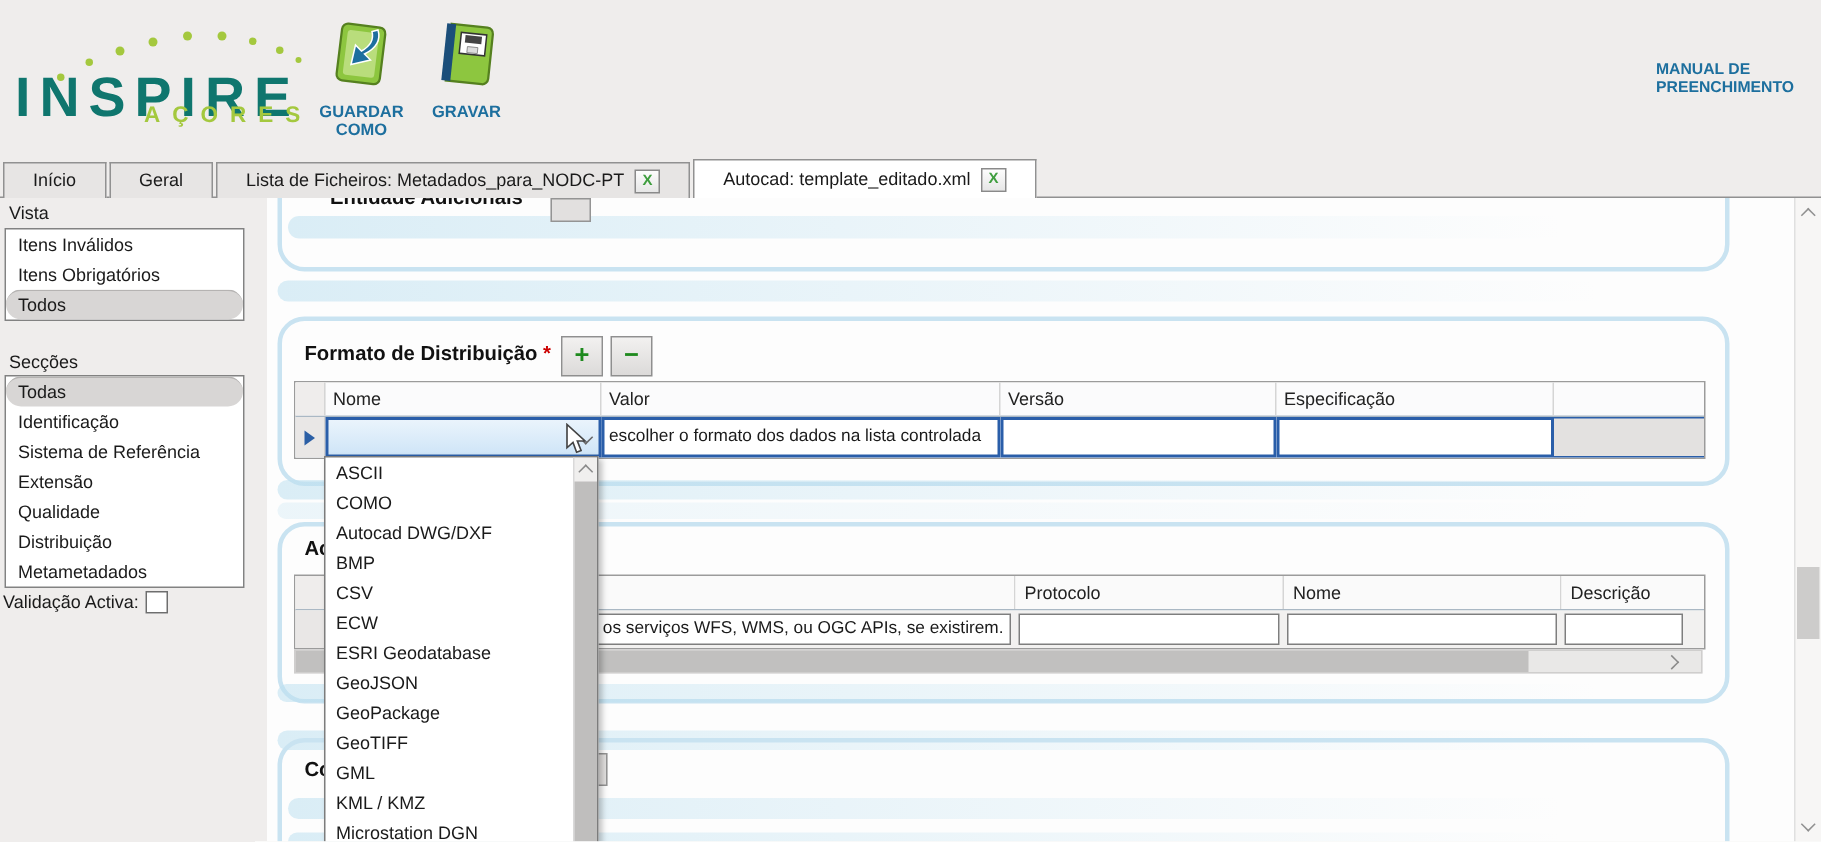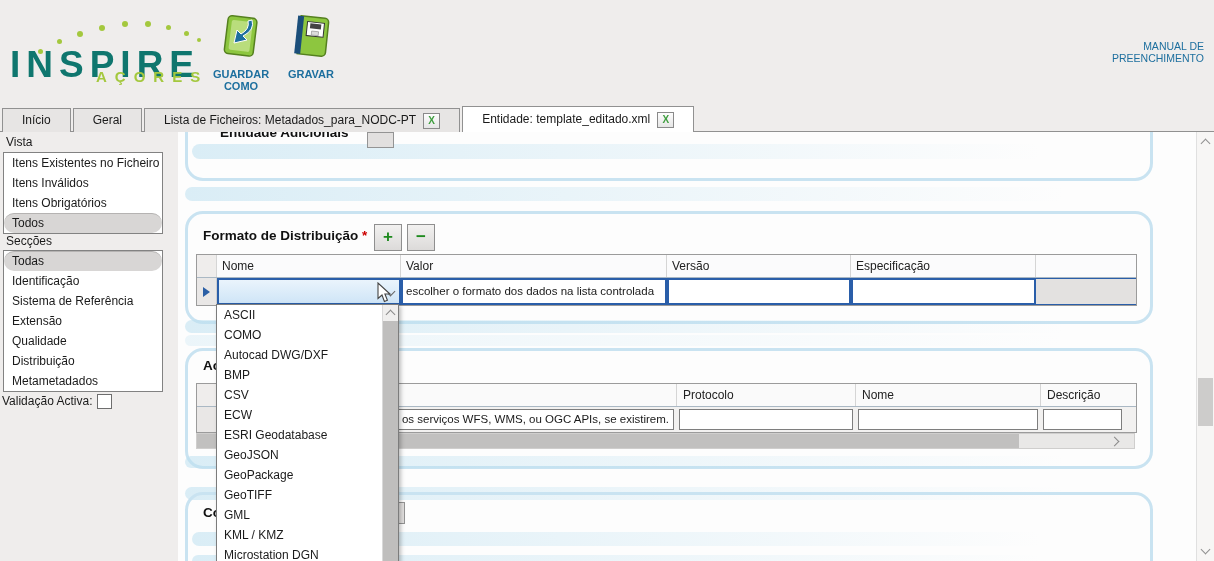--- a/index.html
+++ b/index.html
@@ -4,21 +4,21 @@
 <style>
   html,body{margin:0;padding:0;}
   .page{position:relative;width:1214px;height:561px;background:#efedec;font-family:"Liberation Sans",sans-serif;overflow:hidden;color:#1a1a1a;}
   .abs{position:absolute;}
   
   .logo-main{position:absolute;left:10px;top:44px;font-size:37px;font-weight:bold;letter-spacing:6px;color:#0f766e;}
   .logo-sub{position:absolute;left:96px;top:68px;font-size:15px;font-weight:bold;letter-spacing:8px;color:#a4c83e;}
   .dot{position:absolute;background:#a4c83e;border-radius:50%;}
   .toolbtn{position:absolute;top:12px;width:74px;text-align:center;cursor:pointer;}
   .toolbtn-label{margin-top:2px;font-size:11px;font-weight:bold;color:#1d6f9e;line-height:12px;}
-  .manual{position:absolute;right:10px;top:40px;width:100px;text-align:right;font-size:10.5px;font-weight:normal;color:#1d6f9e;line-height:12px;cursor:pointer;}
+  .manual{position:absolute;right:10px;top:40px;width:100px;text-align:left;font-size:10.5px;font-weight:bold;color:#1d6f9e;line-height:12px;cursor:pointer;}
   
   .tabbar{position:absolute;left:0;top:106px;width:1214px;height:26px;display:flex;align-items:flex-end;padding-left:2px;gap:2px;}
   .tab{height:23px;line-height:23px;padding:0 19px;background:#e7e5e4;border:1px solid #919191;border-bottom:none;font-size:12px;display:flex;align-items:center;gap:7px;cursor:pointer;}
   .tab.active{height:25px;line-height:25px;background:#ffffff;z-index:5;}
   .xbtn{display:inline-block;width:15px;height:14px;line-height:14px;text-align:center;font-size:10px;font-weight:bold;color:#3f9e3f;background:linear-gradient(#fdfdfd,#e6e6e6);border:1px solid #8a8a8a;cursor:pointer;}
   .tabline{position:absolute;top:131px;height:1px;background:#919191;}
   
   .side-label{position:absolute;left:6px;font-size:12px;}
   .listbox{position:absolute;left:3px;width:158px;background:#fff;border:1px solid #828282;}
   .li{height:20px;line-height:20px;padding-left:8px;font-size:12px;white-space:nowrap;overflow:hidden;cursor:pointer;}
@@ -113,28 +113,27 @@
         <span>Início</span>
       </div>
     <div class="tab">
         <span>Geral</span>
       </div>
     <div class="tab">
       <span>Lista de Ficheiros: Metadados_para_NODC-PT</span>
       <span class="xbtn">X</span>
     </div>
     <div class="tab active">
-      <span>Entidade: template_editado.xml</span>
+      <span>Autocad: template_editado.xml</span>
       <span class="xbtn">X</span>
     </div>
   </div>
 
   <div class="side-label" style="top:135px;">Vista</div>
   <div class="listbox" style="top:152px;">
-    <div class="li">Itens Existentes no Ficheiro</div>
     <div class="li">Itens Inválidos</div>
     <div class="li">Itens Obrigatórios</div>
     <div class="li sel">Todos</div>
   </div>
 
   <div class="side-label" style="top:234px;">Secções</div>
   <div class="listbox" style="top:250px;">
     <div class="li sel">Todas</div>
     <div class="li">Identificação</div>
     <div class="li">Sistema de Referência</div>

